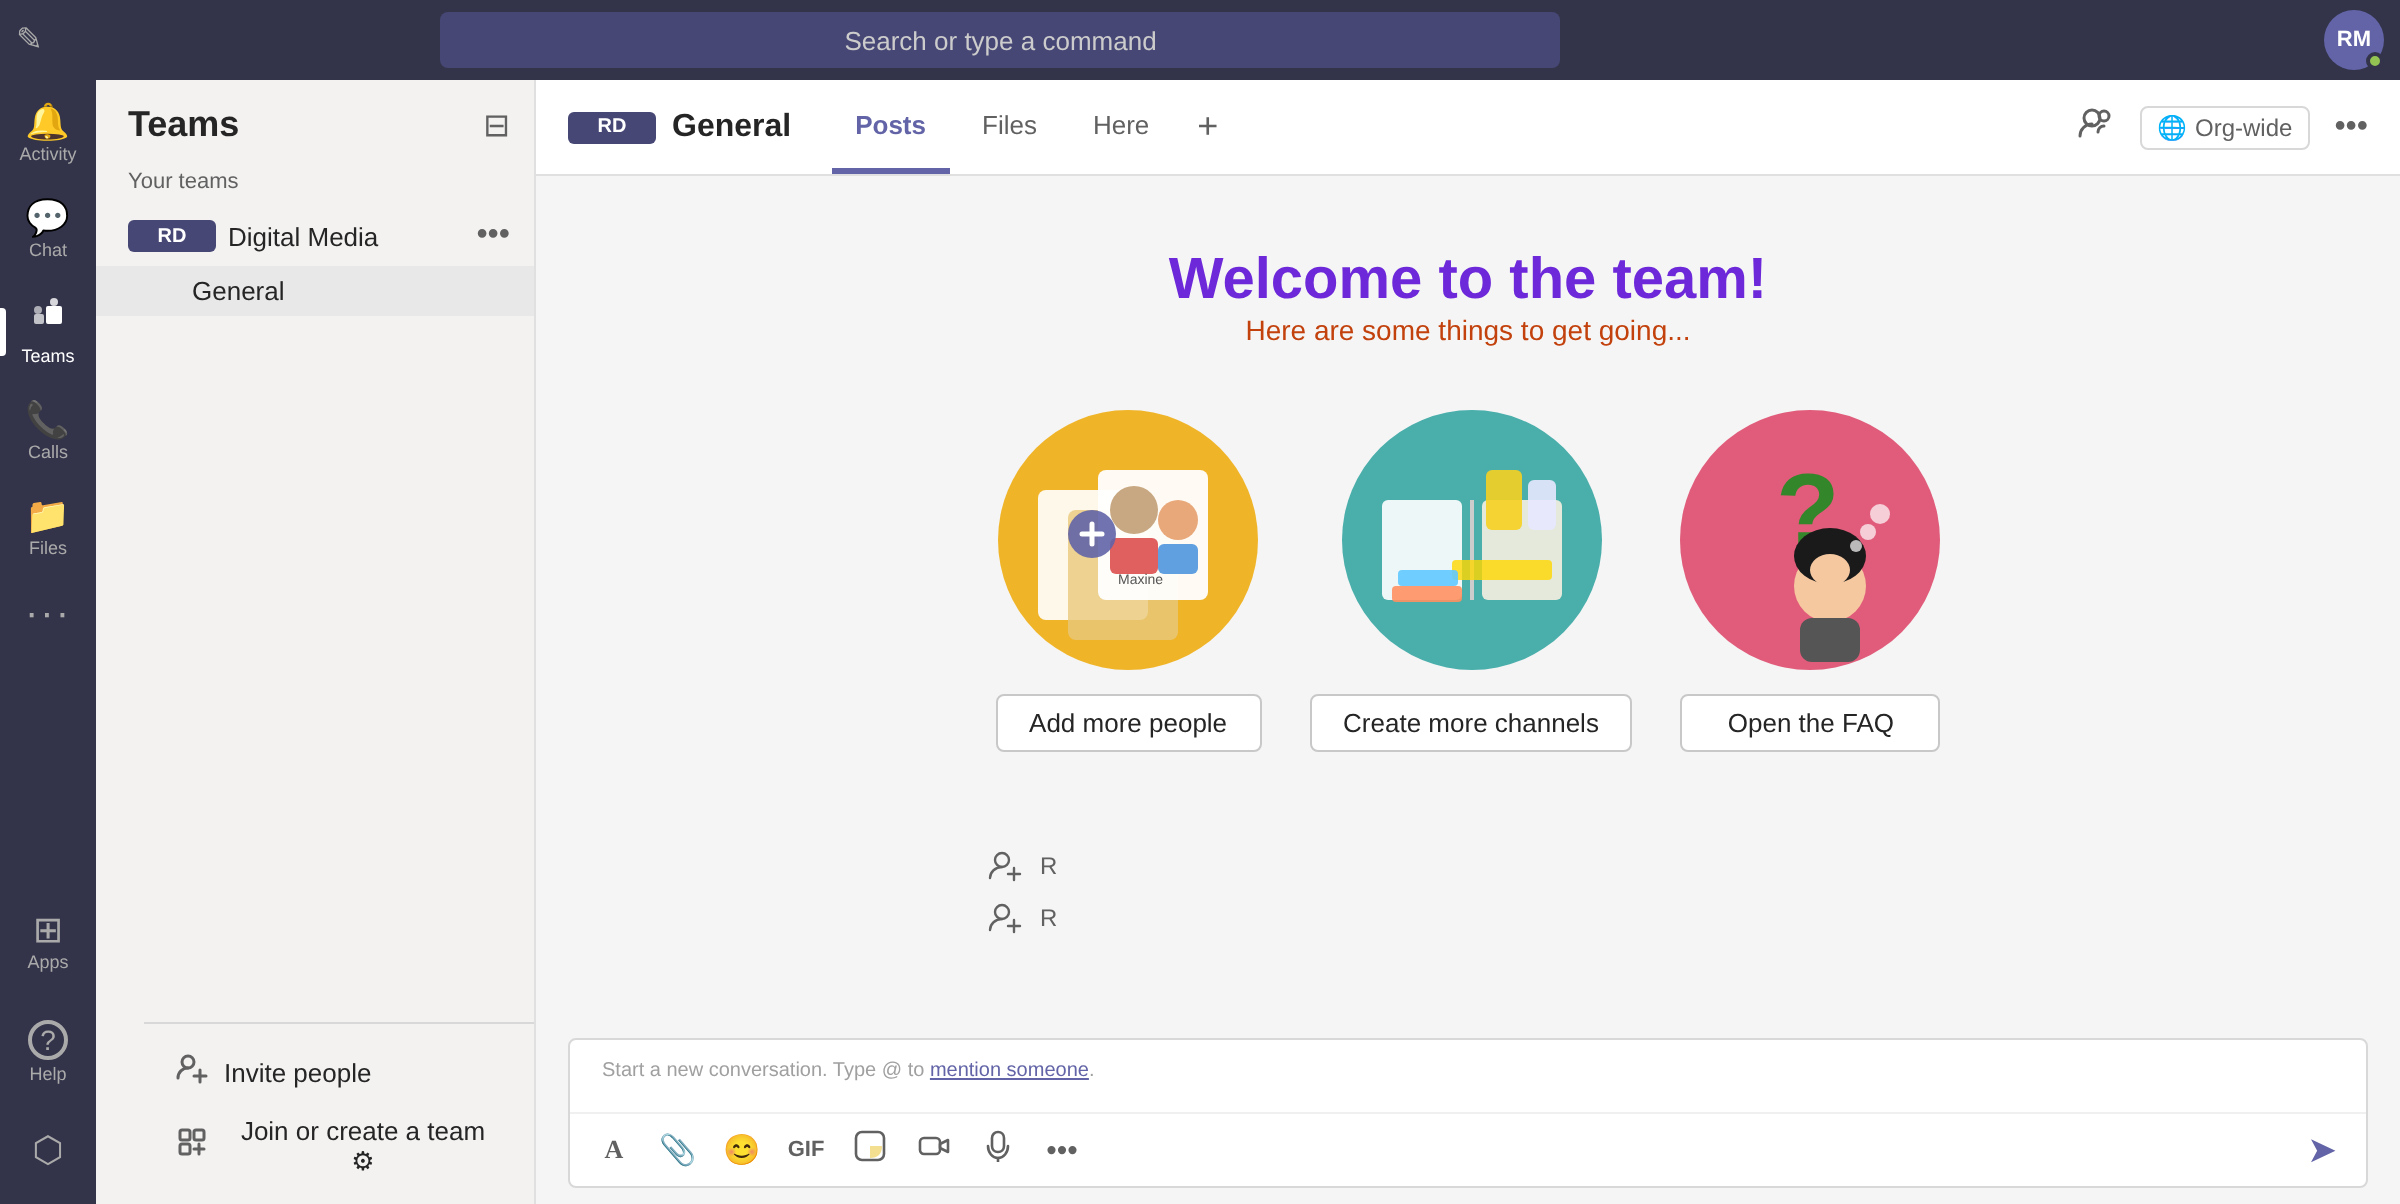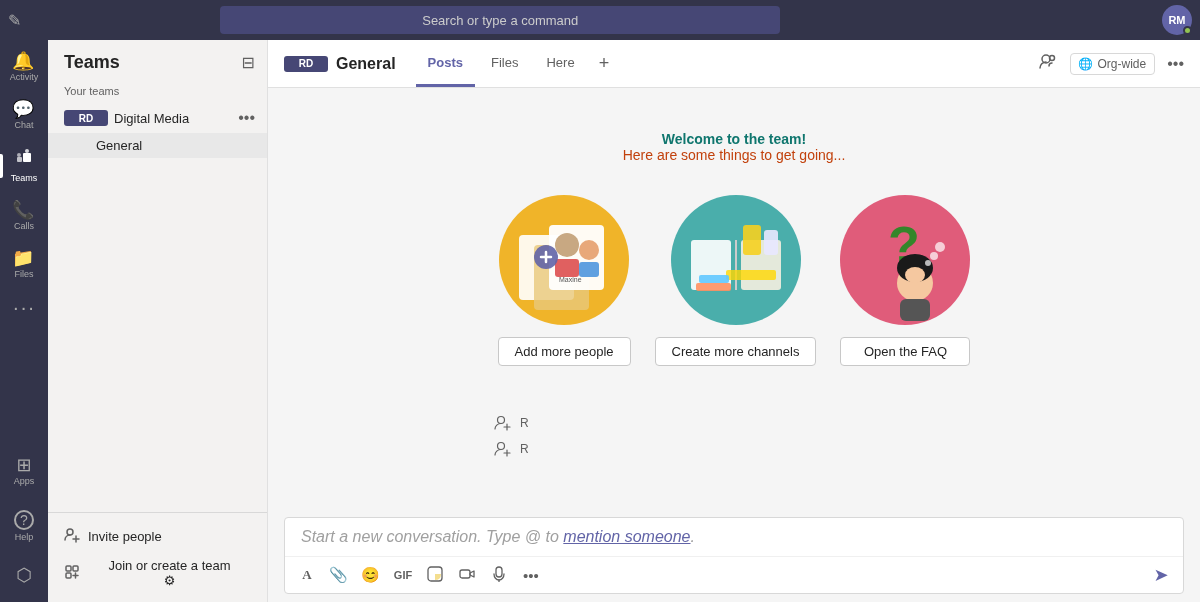--- a/index.html
+++ b/index.html
@@ -173,20 +173,21 @@
       background: #e8e8e8;
     }
     .channel-name {
       font-size: 13px;
       color: #252525;
     }
     .teams-panel-spacer { flex: 1; }
     .teams-panel-footer {
       border-top: 1px solid #d8d8d8;
       padding: 8px 0;
+      margin-left: 24px;
     }
     .footer-item {
       display: flex;
       align-items: center;
       padding: 6px 16px;
       cursor: pointer;
       color: #252525;
       font-size: 13px;
     }
     .footer-icon {
@@ -282,23 +283,23 @@
     }
     .welcome-area {
       flex: 1;
       display: flex;
       flex-direction: column;
       align-items: center;
       justify-content: center;
       padding: 20px;
     }
     .welcome-title {
-      font-size: 14px;
+      font-size: 29px;
       font-weight: 600;
-      color: #0f766e;
+      color: #6d28d9;
       margin-bottom: 0;
     }
     .welcome-subtitle {
       font-size: 14px;
       color: #c2410c;
       margin-bottom: 32px;
     }
     .welcome-cards {
       display: flex;
       gap: 24px;
@@ -353,24 +354,23 @@
     .compose-area {
       background: white;
       border-top: 1px solid #e0e0e0;
       margin: 8px 16px;
       border-radius: 4px;
       border: 1px solid #d8d8d8;
       flex-shrink: 0;
     }
     .compose-input {
       padding: 10px 16px;
-      font-size: 16px;
+      font-size: 10px;
       color: #252525;
       min-height: 36px;
-      font-style: italic;
     }
     .compose-placeholder {
       color: #a0a0a0;
     }
     .compose-placeholder span {
       color: #6264a7;
       text-decoration: underline;
     }
     .compose-toolbar {
       display: flex;

